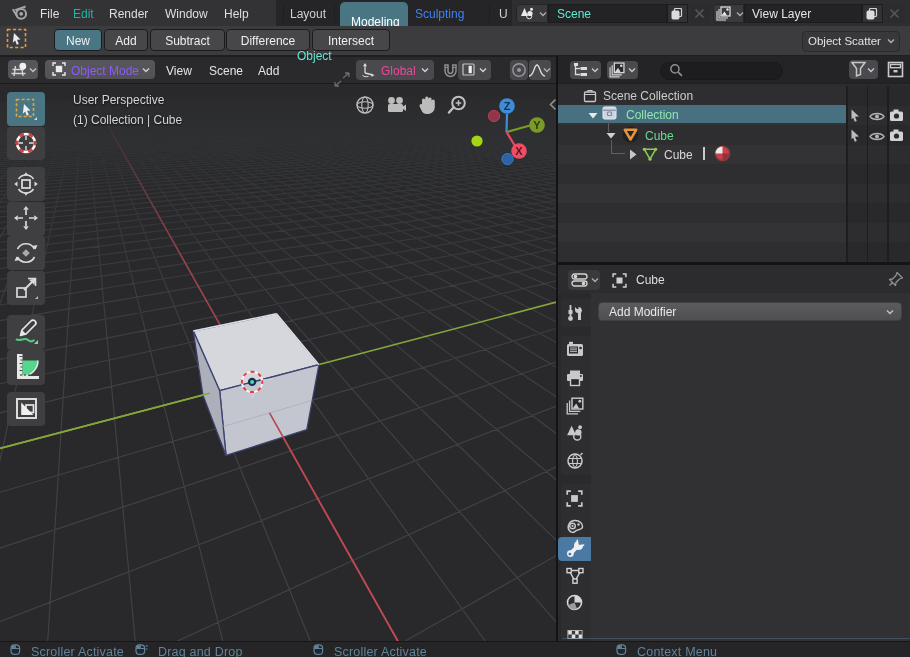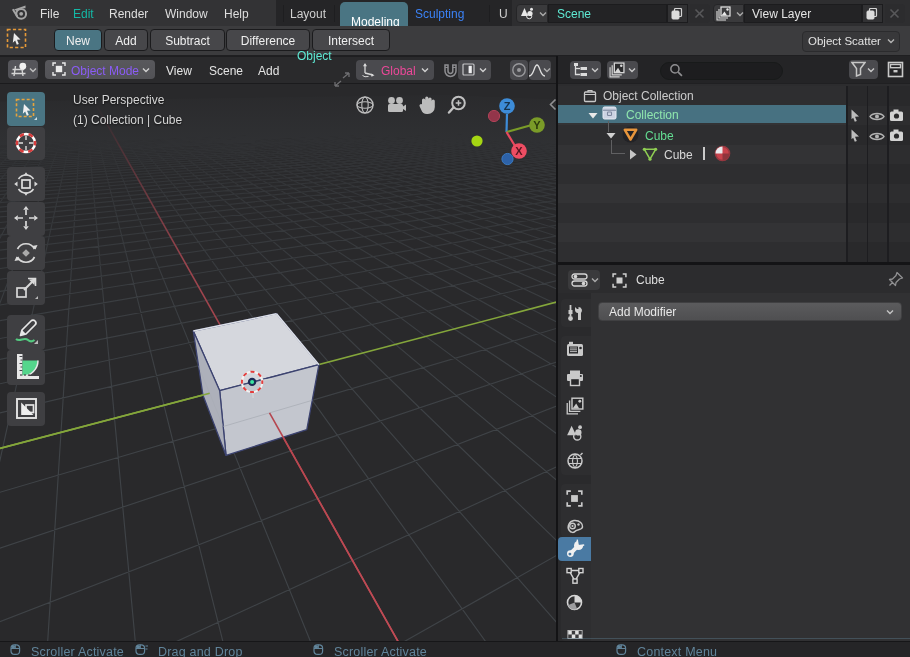--- a/index.html
+++ b/index.html
@@ -349,21 +349,21 @@
 <rect x="6.5" y="9" width="4" height="2.4" fill="#c9c9c9"></rect>
   </svg>
 <div class="abs" style="left:846px;top:86px;width:64px;height:176px;background:rgba(0,0,0,0.10)"></div>
 <div class="abs" style="left:846px;top:86px;width:1.5px;height:176px;background:#1d1d20"></div>
 <div class="abs" style="left:866.5px;top:86px;width:1.5px;height:176px;background:#1d1d20"></div>
 <div class="abs" style="left:887px;top:86px;width:1.5px;height:176px;background:#1d1d20"></div>
 <svg class="abs" style="left:583px;top:89px" width="14" height="14" viewBox="0 0 14 14">
 <rect x="1.5" y="3" width="11" height="9.5" rx="1" fill="none" stroke="#c8c8c8" stroke-width="1.3"></rect>
 <path d="M1.5 5.5 H12.5 M5 3 V1.5 H9 V3" stroke="#c8c8c8" stroke-width="1.2" fill="none"></path>
   </svg>
-<div class="txt" style="left:603px;top:89px;color:#cccccc">Object Collection</div>
+<div class="txt" style="left:603px;top:89px;color:#cccccc">Scene Collection</div>
 <div class="abs" style="left:558px;top:105px;width:288px;height:17.5px;background:#477181"></div>
 <svg class="abs" style="left:588px;top:112px" width="10" height="7" viewBox="0 0 10 7">
     <path d="M0.5 1 H9.5 L5 6.5 Z" fill="#e8e8e8"></path>
   </svg>
 <svg class="abs" style="left:602px;top:106px" width="15" height="14" viewBox="0 0 15 14">
 <rect x="1" y="1" width="13" height="12" rx="1.5" fill="#ccd3e2" stroke="#e8ecf5" stroke-width="1"></rect>
 <path d="M1 4.2 H14" stroke="#7d879e" stroke-width="1.1"></path>
 <rect x="5.5" y="6" width="4" height="3.5" rx="0.8" fill="none" stroke="#7d879e" stroke-width="1.1"></rect>
   </svg>
 <div class="txt" style="left:626px;top:108px;color:#8fe6ad">Collection</div>

